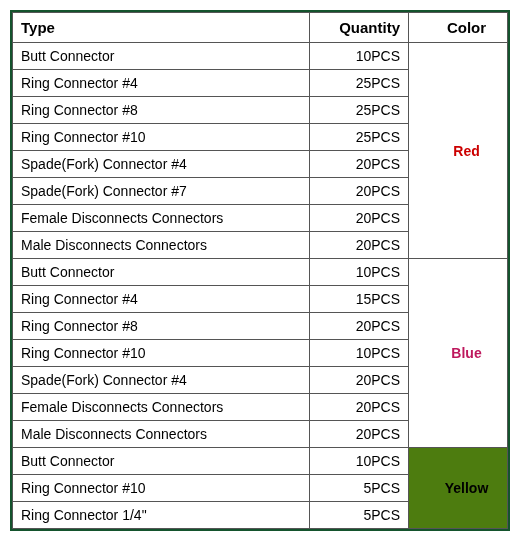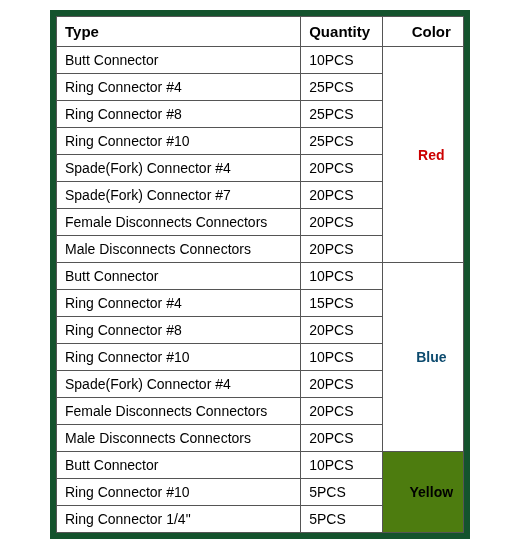--- a/index.html
+++ b/index.html
@@ -14,22 +14,22 @@
       background: #fff;
       font-family: Arial, sans-serif;
       font-size: 14px;
       display: flex;
       align-items: flex-start;
       justify-content: center;
       padding: 10px;
     }
 
     .table-container {
-      width: 420px;
-      border: 6px solid #14532d;
+      width: 500px;
+      border: 2px solid #14532d;
     }
 
     table {
       width: 100%;
       border-collapse: collapse;
     }
 
     thead tr th {
       border: 1px solid #555;
       padding: 6px 8px;
@@ -44,37 +44,37 @@
       padding: 5px 8px;
     }
 
     .col-type {
       width: 60%;
       text-align: left;
     }
 
     .col-quantity {
       width: 20%;
-      text-align: left;
+      text-align: right;
     }
 
     .col-color {
       width: 20%;
       text-align: center;
       font-weight: bold;
       vertical-align: middle;
       padding-left: 25px;
     }
 
     .color-red {
       color: #cc0000;
     }
 
     .color-blue {
-      color: #0c4a6e;
+      color: #be185d;
       font-weight: bold;
     }
 
     .color-yellow-bg {
       background-color: #4d7c0f;
       color: #000;
       font-weight: bold;
     }
 
     .rowspan-cell {

